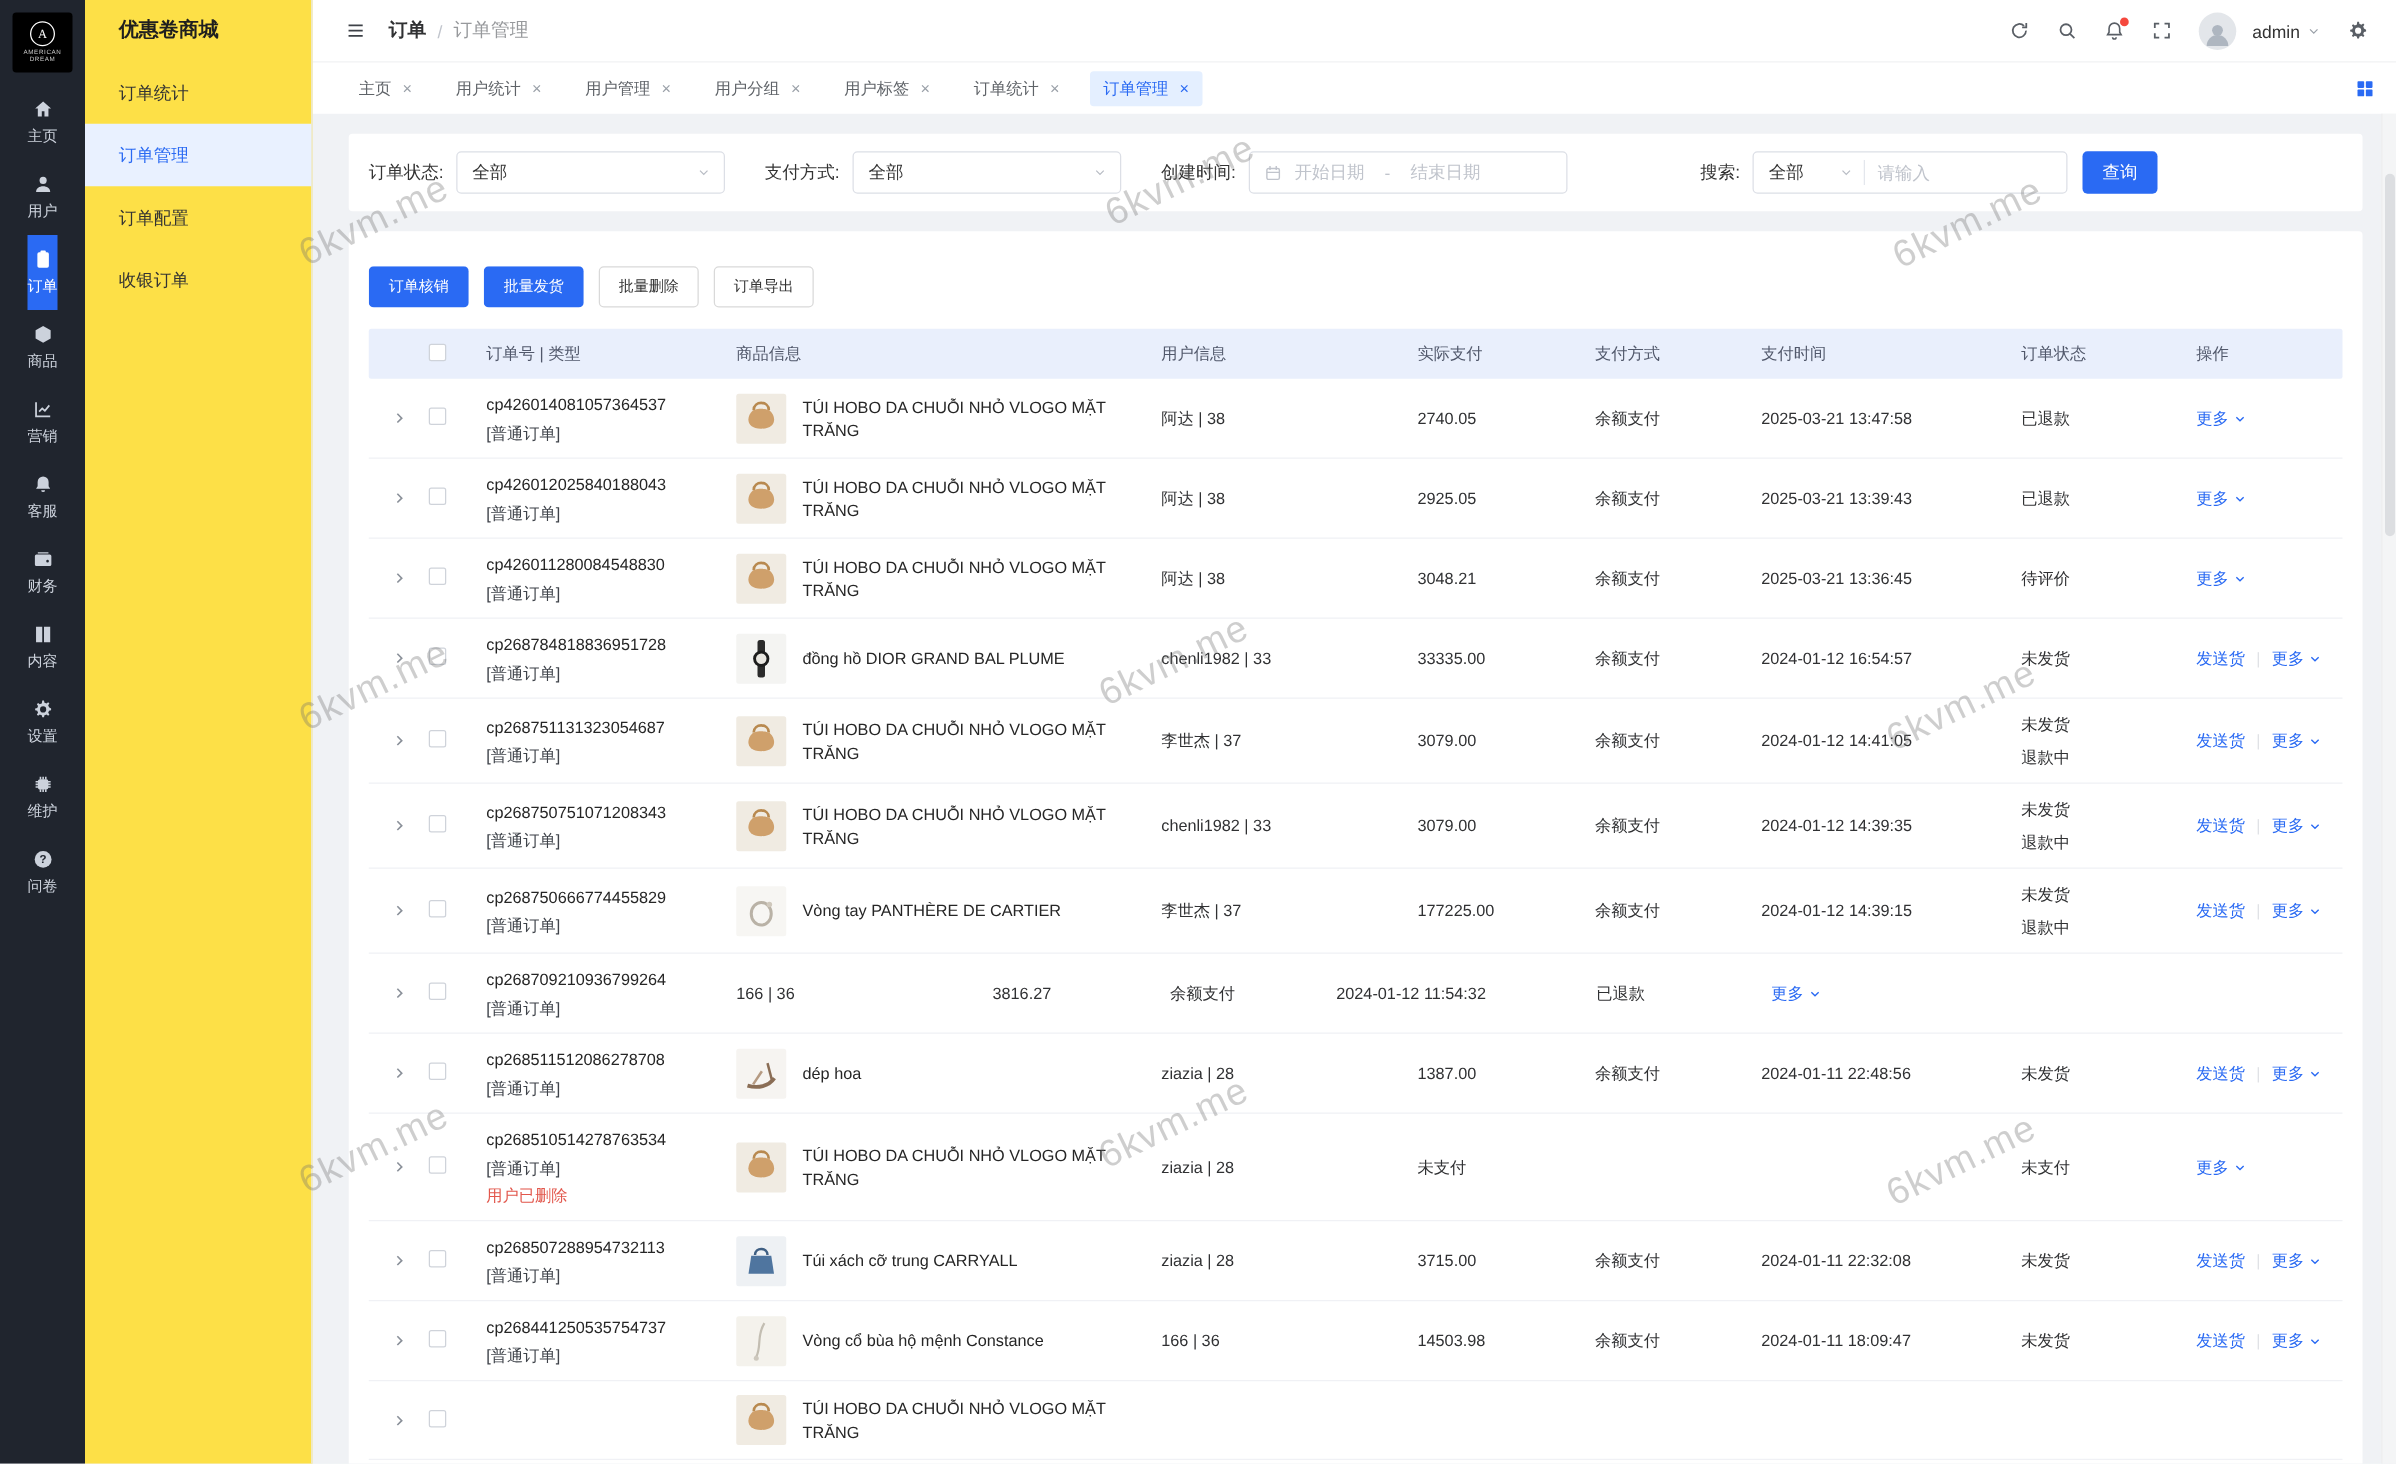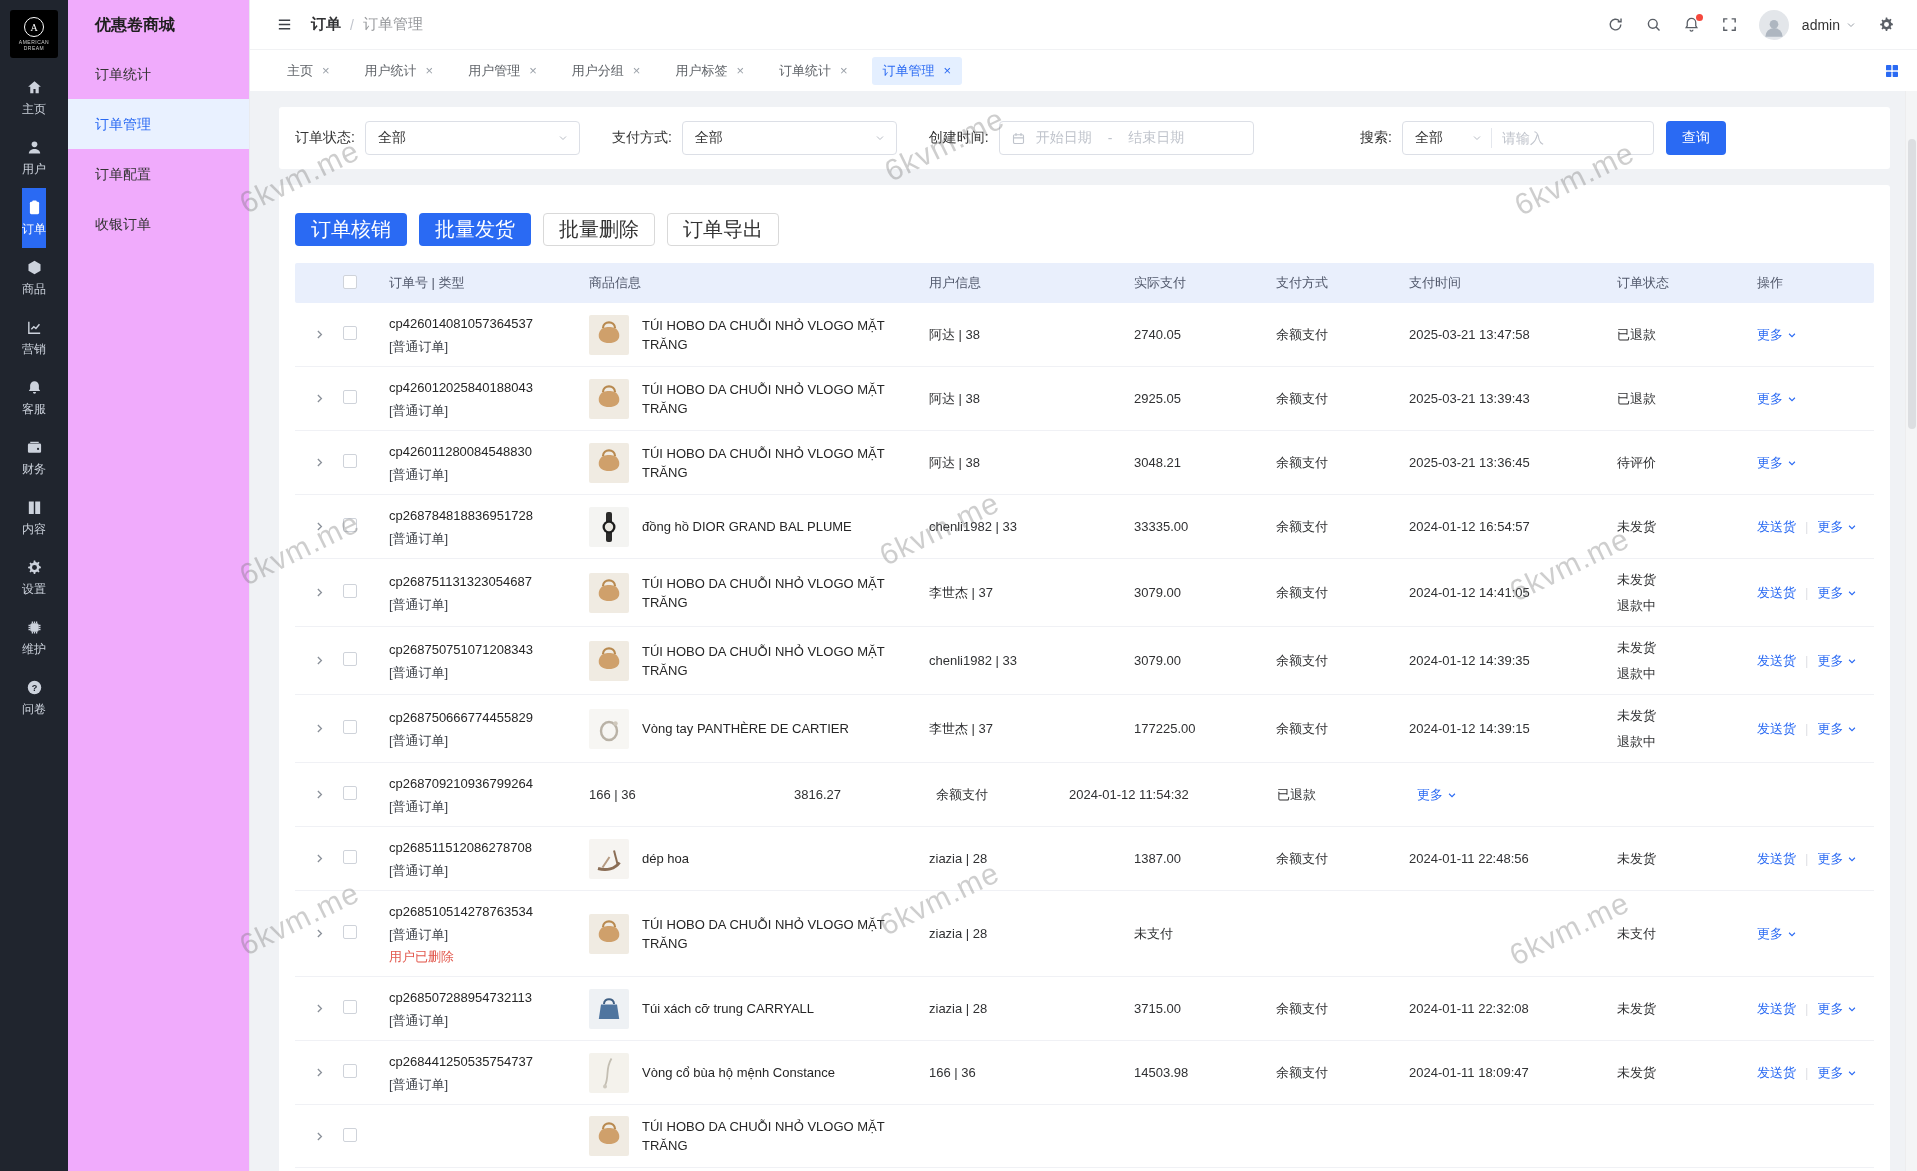--- a/index.html
+++ b/index.html
@@ -17,21 +17,21 @@
           display:flex; flex-direction:column; align-items:center; justify-content:center; gap:2px;}
   .logo .ring { width:20px; height:20px; border:1.5px solid #fff; border-radius:50%;
                 display:flex; align-items:center; justify-content:center; color:#fff; font-size:10px; font-family:"Liberation Serif",serif;}
   .logo .cap { color:#cfcfcf; font-size:5px; letter-spacing:.5px; text-align:center; line-height:6px;}
   .rail-item { width:100%; padding:11px 0 10px; display:flex; flex-direction:column; align-items:center; gap:5px;
                color:#ccd2dc; font-size:12px; cursor:pointer;}
   .rail-item svg { width:17px; height:17px; }
   .rail-item.active { background:var(--accent); color:#fff; }
 
   
-  .side2 { width:182px; background:#f0abfc; border-right:1px solid #e9ebef; flex:none; z-index:4;}
+  .side2 { width:182px; background:#fde047; border-right:1px solid #e9ebef; flex:none; z-index:4;}
   .store-name { height:49px; line-height:49px; padding-left:27px; font-size:16px; font-weight:bold; color:#1f1f1f;}
   .menu-item { height:50px; line-height:50px; padding-left:27px; font-size:14px; color:#333; cursor:pointer;}
   .menu-item.active { background:#e9f1ff; color:var(--accent); }
 
   
   .main { flex:1; display:flex; flex-direction:column; min-width:0; }
 
   .topbar { height:49px; background:#fff; display:flex; align-items:center; padding:0 22px 0 26px; flex:none;}
   .hamburger { color:#3d4147; margin-right:18px; cursor:pointer;}
   .bc-section { font-size:15px; font-weight:bold; color:#303133; margin-right:9px;}
@@ -83,21 +83,21 @@
   .combo input::placeholder { color:#c0c4cc;}
   .btn-query { width:60px; height:34px; background:var(--accent); color:#fff; border:none; border-radius:4px;
                font-size:14px; margin:0 148px 0 12px; cursor:pointer; font-family:inherit;}
 
   
   .main-card { background:#fff; border-radius:3px; padding:16px 16px 0; min-height:1080px;}
   .order-tabs { display:flex; gap:44px; padding:0 8px;}
   .order-tab { font-size:14px; color:#333; padding-bottom:13px; cursor:pointer; border-bottom:2px solid transparent;}
   .order-tab.active { color:var(--accent); border-bottom-color:var(--accent);}
   .btn-row { display:flex; gap:12px; margin-top:12px;}
-  .btn { height:33px; padding:0 15px; border-radius:4px; font-size:20px; display:flex; align-items:center;
+  .btn { height:33px; padding:0 15px; border-radius:4px; font-size:12px; display:flex; align-items:center;
          cursor:pointer; font-family:inherit; border:1px solid transparent;}
   .btn.primary { background:var(--accent); color:#fff;}
   .btn.plain { border-color:#d9d9d9; color:#333; background:#fff;}
 
   .table { margin-top:17px;}
   .thead { display:flex; align-items:center; background:#e9effc; height:40px; border-radius:2px;
            font-size:13px; color:#51586b;}
   .trow { display:flex; align-items:center; border-bottom:1px solid #f0f1f5; padding:11px 0; font-size:13px; color:#303133;}
   .c-expand { width:48px; display:flex; justify-content:center; flex:none;}
   .c-cb { width:46px; flex:none;}

